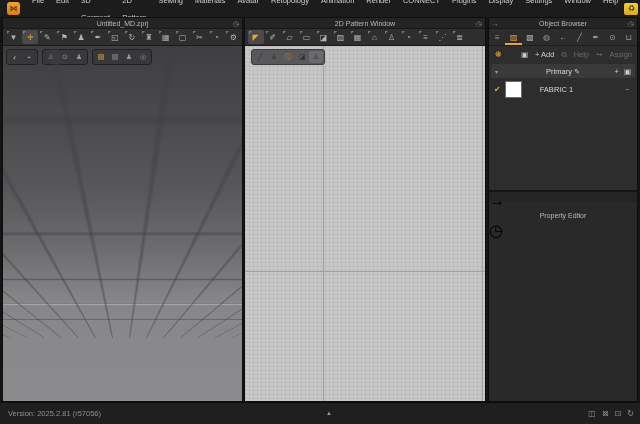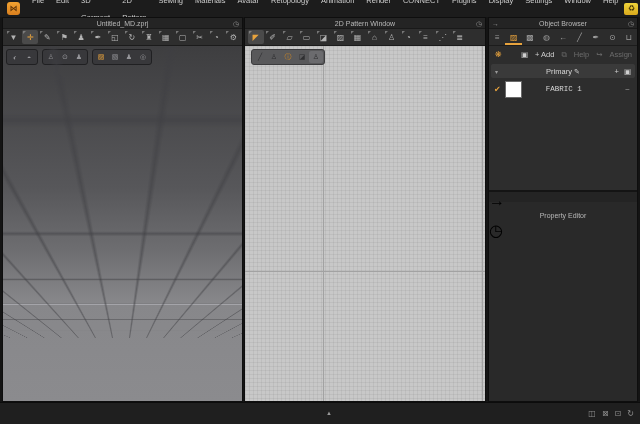--- a/index.html
+++ b/index.html
@@ -83,21 +83,21 @@
   .act.dim { color:#6c6c6c; }
   .obsection { height:14px; margin:1px 2px 0 2px; background:#3a3a3a; border-radius:2px;
     display:flex; align-items:center; flex:0 0 auto; font-size:7.5px; position:relative; }
   .obsection .col { margin-left:4px; color:#9a9a9a; font-size:6px; }
   .obsection .cen { position:absolute; left:0; right:0; text-align:center; color:#d6d6d6; }
   .obsection .cen .pencil { color:#cfcfcf; font-size:7px; }
   .obsection .end { margin-left:auto; margin-right:4px; color:#cfcfcf; display:flex; gap:5px; }
   .fabricrow { height:22px; display:flex; align-items:center; flex:0 0 auto; background:#2d2d2d; }
   .fcheck { color:#e8a33d; font-size:8px; margin:0 4px 0 5px; }
   .swatch { width:17px; height:17px; background:#ffffff; border:1px solid #6a6a6a; }
-  .fname { font-size:7.5px; color:#d8d8d8; margin-left:24px;font-family:Liberation Mono, monospace; }
+  .fname { font-size:7.5px; color:#d8d8d8; margin-left:18px; }
   .fminus { margin-left:auto; margin-right:7px; color:#9a9a9a; font-size:8px; }
   .oblist { height:90px; background:#2d2d2d; flex:0 0 auto; }
   .pehead { height:12px; background:#242424; border-top:2px solid #141414;
     position:relative; flex:0 0 auto; }
   .pehead .ttl { display:block; text-align:center; font-size:7px; line-height:11px; color:#b8b8b8; }
   .pebody { flex:1; background:#292929; }
 
   
   .statusbar { position:absolute; left:0; top:402px; width:640px; height:22px;
     background:#1f1f1f; border-top:1px solid #0c0c0c; }
@@ -266,20 +266,21 @@
   <div class="oblist"></div>
   <div class="pehead">
     <span class="lft">→</span>
     <span class="ttl">Property Editor</span>
     <span class="rgt">◷</span>
   </div>
   <div class="pebody"></div>
 </div>
 
 <div class="statusbar">
+  <span class="version">Version: 2025.2.81 (r57056)</span>
   <span class="expand">▲</span>
   <div class="sb-icons">
     <span>◫</span>
     <span>⊠</span>
     <span>⊡</span>
     <span>↻</span>
   </div>
 </div>
 
 </body></html>

